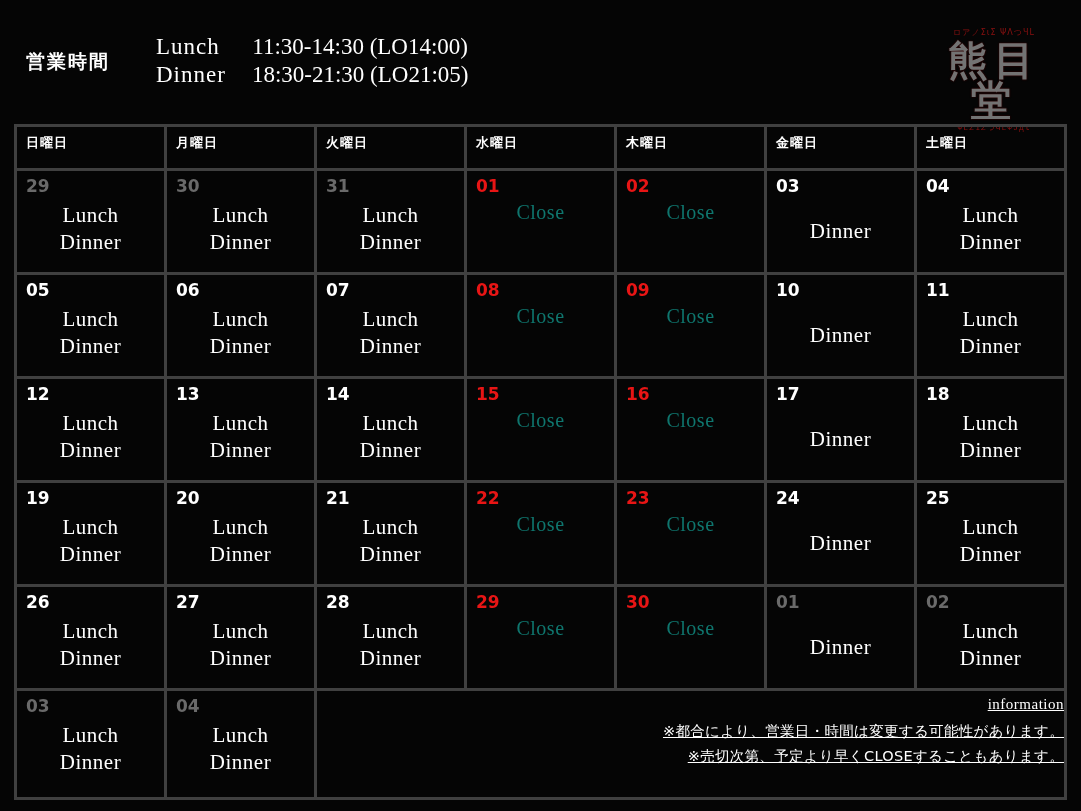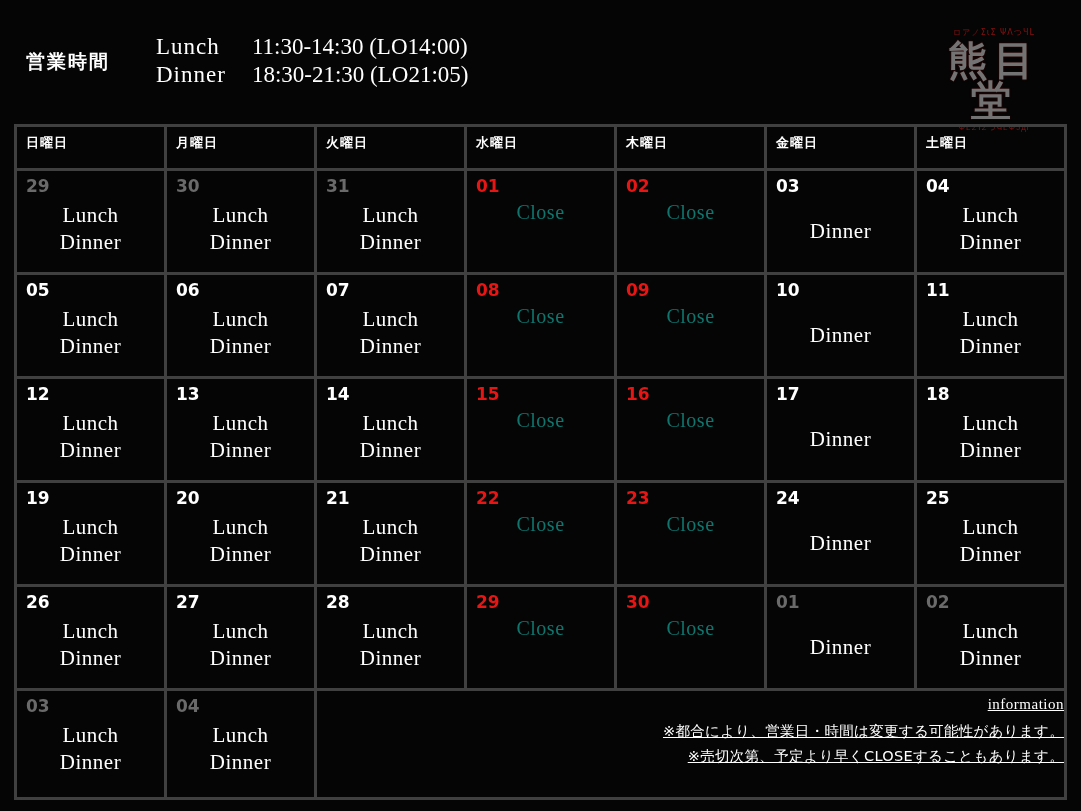--- a/index.html
+++ b/index.html
@@ -58,20 +58,21 @@
     padding: 1px 0;
     white-space: nowrap;
     vertical-align: middle;
   }
   .hours-name {
     padding-right: 26px !important;
     letter-spacing: 1px;
   }
   .hours-time {
     letter-spacing: 0px;
+    text-align: center;
   }
   .logo {
     position: absolute;
     right: 22px;
     top: 29px;
     width: 130px;
     text-align: center;
     line-height: 1;
   }
   .logo-top {
@@ -83,21 +84,21 @@
   .logo-main {
     font-family: "Liberation Serif", serif;
     font-size: 40px;
     font-weight: bold;
     color: #737373;
     letter-spacing: 6px;
     margin: 4px 0 3px 0;
     text-shadow: 0 0 2px #400;
   }
   .logo-bottom {
-    font-family: Liberation Sans, sans-serif;
+    font-family: Liberation Mono, monospace;
     font-size: 8px;
     color: #8d1111;
     letter-spacing: 1px;
   }
 
   
   .calendar {
     position: absolute;
     left: 14px;
     top: 124px;

